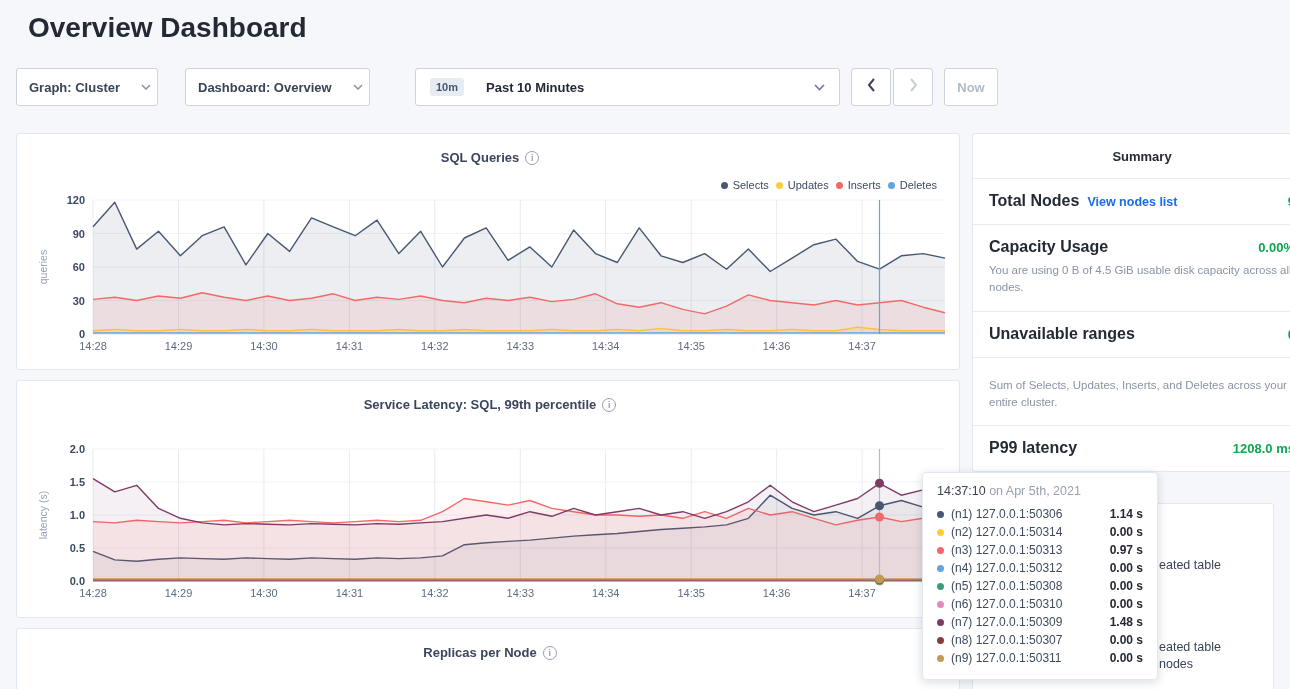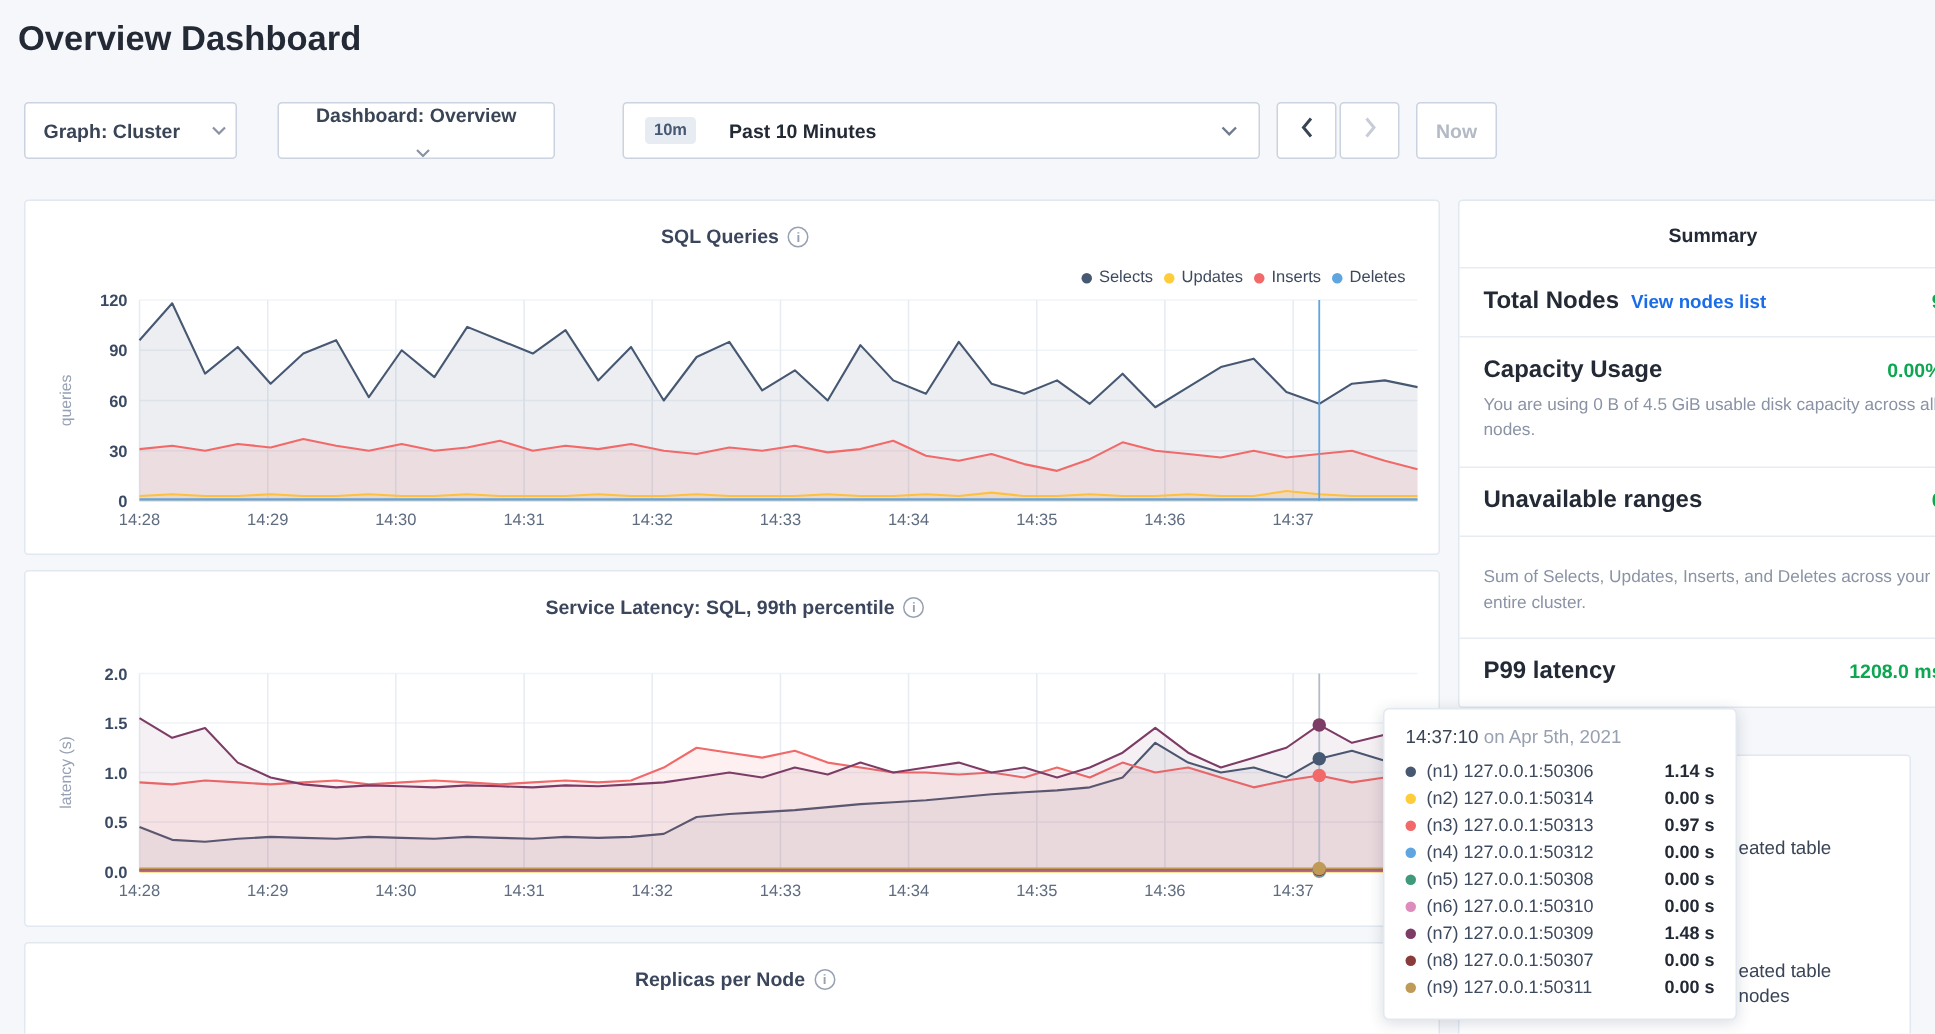--- a/index.html
+++ b/index.html
@@ -2,21 +2,21 @@
 <html><head>
 <meta charset="utf-8">
 <style>
   * { box-sizing: border-box; }
   html,body { margin:0; padding:0; }
   body {
     width:1290px; height:689px; position:relative; overflow:hidden;
     background:#f5f7fa; color:#242a35;
     font-family:"Liberation Sans", sans-serif;
   }
-  .page-title { position:absolute; left:12px; top:12px; margin:0; font-size:23px; font-weight:600; color:#242a35; }
+  .page-title { position:absolute; left:28px; top:12px; margin:0; font-size:28px; font-weight:600; color:#242a35; }
 
   
   .tbtn { position:absolute; top:68px; height:38px; background:#fff; border:1px solid #ccd3e0; border-radius:3px; display:flex; align-items:center; cursor:pointer;gap:12px; }
   .dd { padding:0 12px; justify-content:space-between; }
   .dd-label { font-size:13px; font-weight:bold; color:#394455; white-space:nowrap; }
   .caret { margin-left:9px; display:flex; align-items:center; }
   .badge { background:#e7ecf3; border-radius:3px; font-size:11px; font-weight:bold; color:#475872; padding:3px 6px; }
   .ts-label { font-size:13px; font-weight:bold; color:#242a35; margin-left:10px; }
   .spacer { flex:1; }
   .nav-arrow { width:40px; justify-content:center; }
@@ -65,21 +65,21 @@
 <h1 class="page-title">Overview Dashboard</h1>
 
 <div class="tbtn dd" style="left:16px;width:142px;">
   <span class="dd-label">Graph: Cluster</span>
   <span class="caret">
     <svg width="10" height="6" viewBox="0 0 10 6">
         <path d="M1 1 L5 5 L9 1" stroke="#8a93a5" stroke-width="1.5" fill="none"></path>
       </svg>
   </span>
 </div>
-<div class="tbtn dd" style="left:185px;width:185px;flex-direction:column;">
+<div class="tbtn dd" style="left:185px;width:185px;">
   <span class="dd-label">Dashboard: Overview</span>
   <span class="caret">
     <svg width="10" height="6" viewBox="0 0 10 6">
         <path d="M1 1 L5 5 L9 1" stroke="#8a93a5" stroke-width="1.5" fill="none"></path>
       </svg>
   </span>
 </div>
 <div class="tbtn" style="left:415px;width:425px;padding:0 14px;">
   <span class="badge">10m</span>
   <span class="ts-label">Past 10 Minutes</span>

